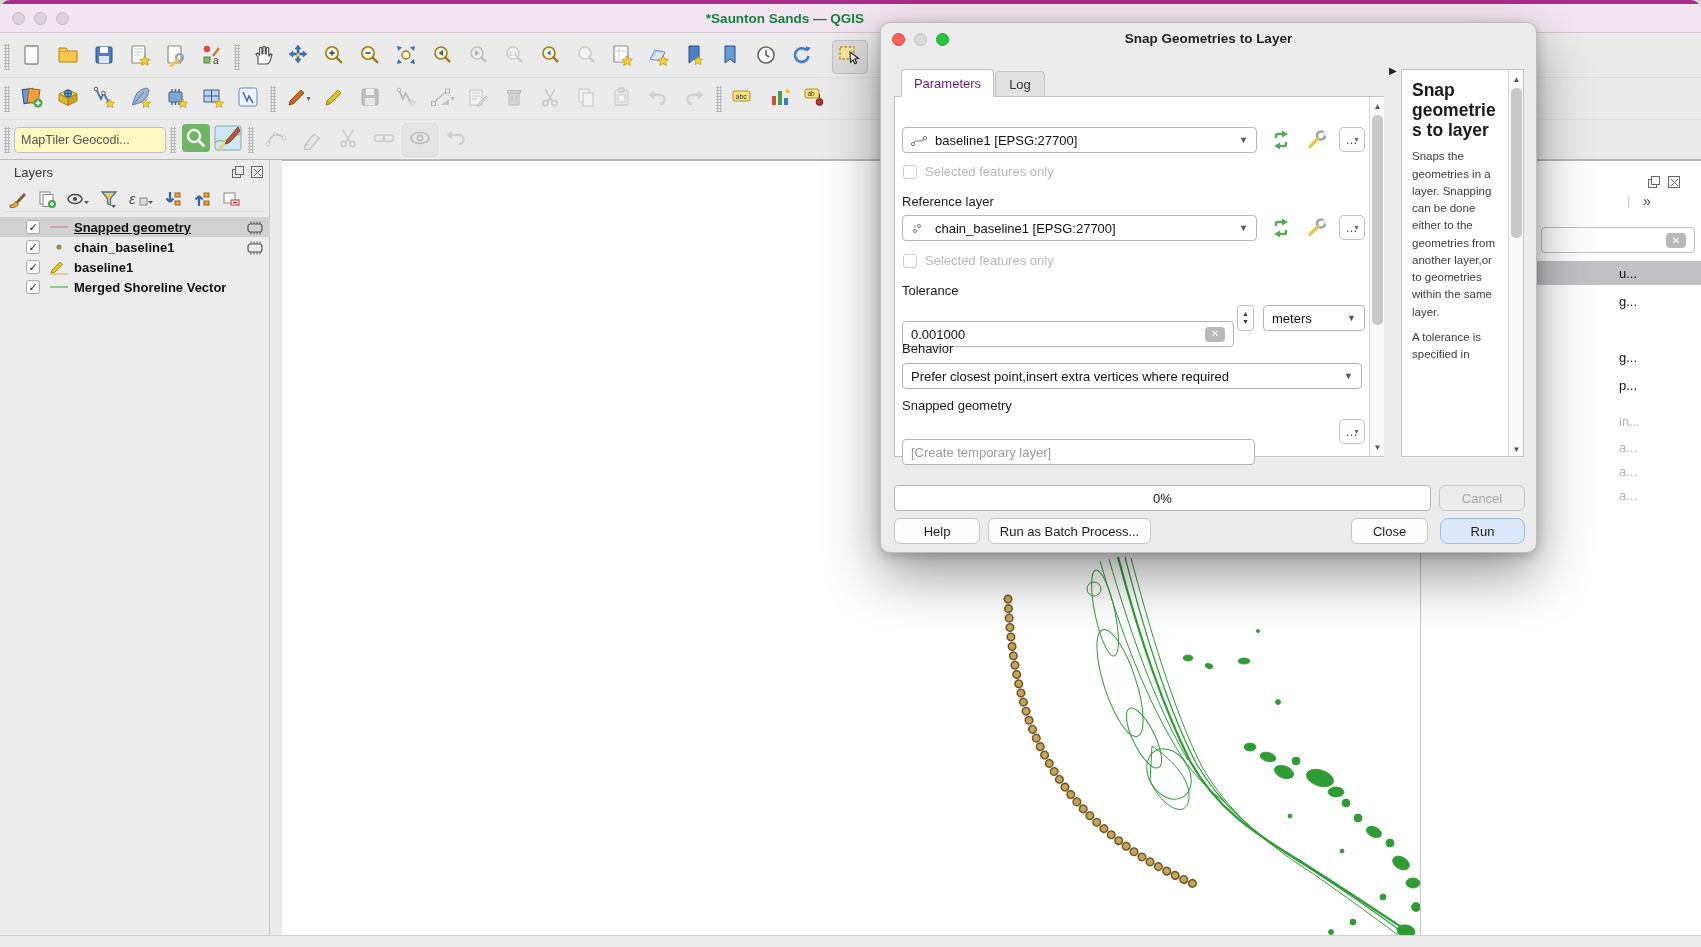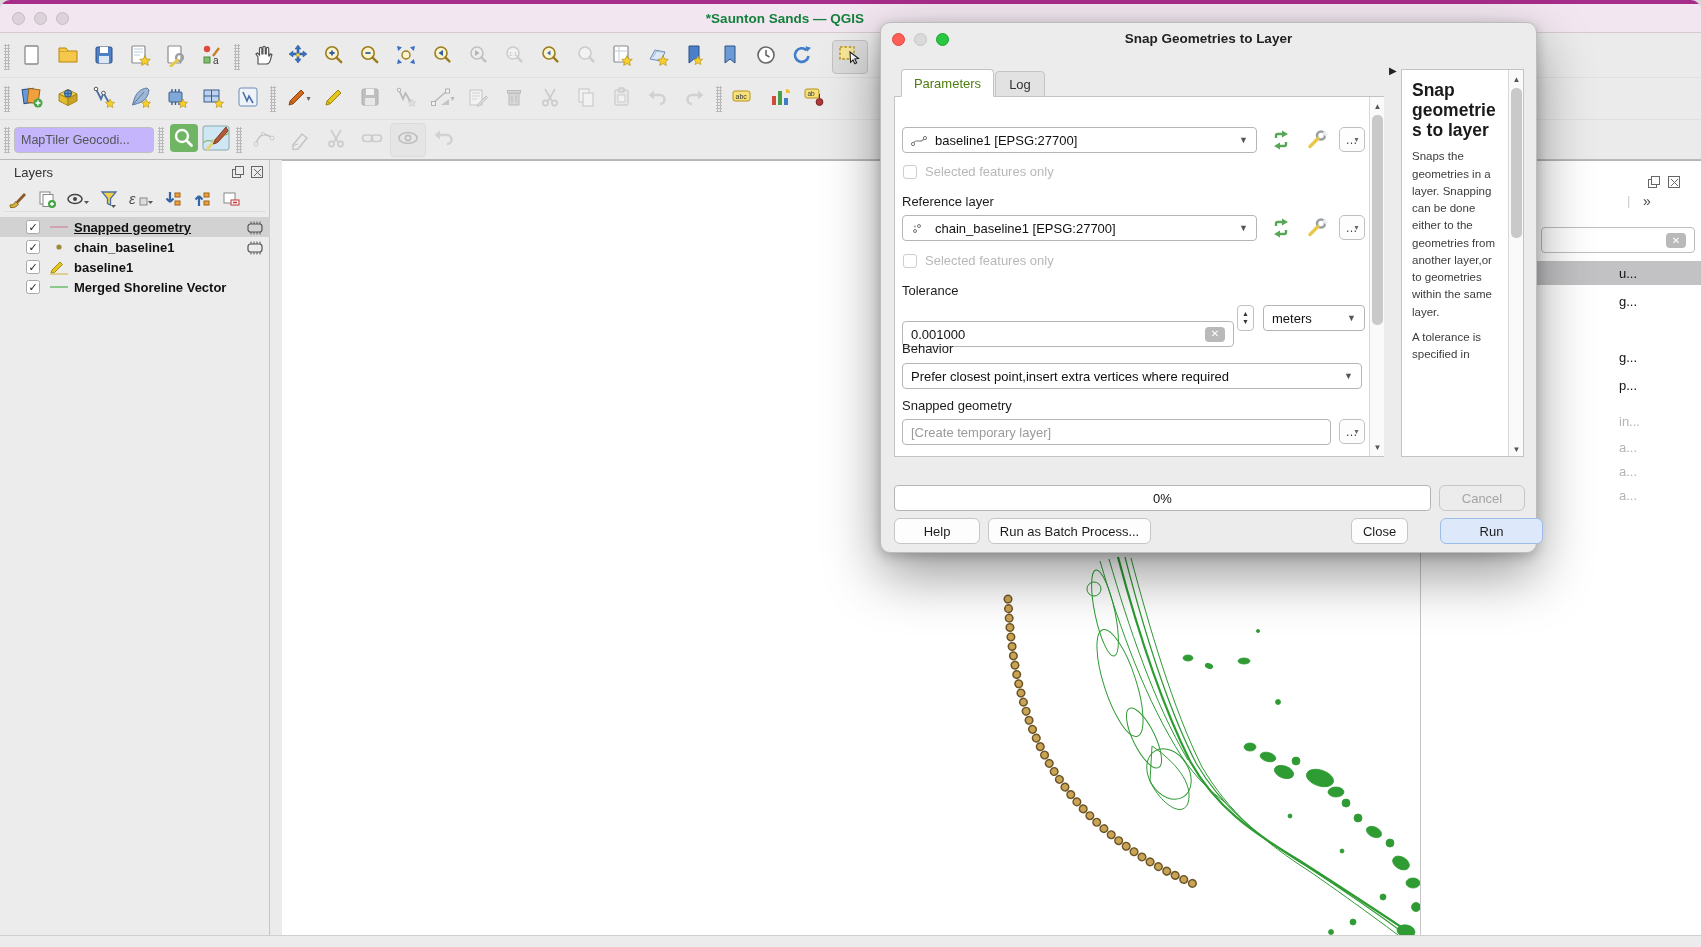--- a/index.html
+++ b/index.html
@@ -16,21 +16,21 @@
   #tb1{top:37px;height:40px;}
   #tb2{top:77px;height:42px;border-top:1px solid #e0e0e0;}
   #tb3{top:119px;height:41px;border-top:1px solid #e0e0e0;border-bottom:1px solid #b9b9b9;}
   .grip{width:6px;height:26px;background-image:radial-gradient(#b9b9b9 1px,transparent 1.2px);background-size:3px 3px;margin:0 4px;}
   .ti{width:36px;height:34px;display:flex;align-items:center;justify-content:center;flex:0 0 auto;}
   .ti.sm{width:32px;}
   .dis{opacity:.38;filter:grayscale(1);}
   .row-flex{display:flex;align-items:center;height:100%;}
   .pressed{background:#dcdcdc;border:1px solid #c2c2c2;border-radius:4px;}
   .ddv{font-size:8px;color:#666;margin-left:-3px;}
-  #geocode-input{width:140px;height:26px;border:1px solid #c0c0c0;border-radius:4px;background:#c4b5fd;font-size:12.5px;color:#555;padding:0 6px;}
+  #geocode-input{width:152px;height:26px;border:1px solid #c0c0c0;border-radius:4px;background:#fef9c3;font-size:12.5px;color:#555;padding:0 6px;}
   
   #layers-panel{left:0;top:160px;width:270px;height:775px;background:#ececec;border-right:1px solid #c6c6c6;}
   #layers-header{position:absolute;left:2px;top:2px;width:100%;height:22px;}
   #layers-title{position:absolute;left:12px;top:3px;font-size:13px;color:#333;}
   .panel-ctl{position:absolute;top:3px;width:14px;height:14px;}
   #layers-toolbar{position:absolute;left:4px;top:26px;width:262px;height:26px;display:flex;align-items:center;gap:9px;padding-left:4px;border-bottom:1px solid #ddd;}
   .lt-icon{display:flex;align-items:center;}
   .layer-row{position:absolute;left:0;width:270px;height:20px;display:flex;align-items:center;}
   .layer-row.sel{background:#d2d2d2;}
   .cb{width:14px;height:14px;background:#fff;border:1px solid #a8a8a8;border-radius:2.5px;margin-left:26px;display:flex;align-items:center;justify-content:center;font-size:11px;color:#222;font-weight:bold;line-height:1;}
@@ -53,21 +53,21 @@
   
   #statusbar{left:0;top:935px;width:1701px;height:12px;background:#ececec;border-top:1px solid #cfcfcf;}
   
   #dialog{left:880px;top:22px;width:657px;height:531px;background:#ececec;border-radius:10px;box-shadow:0 22px 55px rgba(0,0,0,.40),0 3px 12px rgba(0,0,0,.22);border:1px solid #bdbdbd;}
   #dlg-titlebar{position:absolute;left:0;top:0;width:100%;height:33px;}
   .tl.red{background:#ff5f57;border:1px solid #e0443e;}
   .tl.mid{background:#dadada;border:1px solid #c4c4c4;}
   .tl.green{background:#29c73f;border:1px solid #17a52c;}
   #dlg-title{position:absolute;left:0;top:8px;width:100%;text-align:center;font-size:13.5px;font-weight:bold;color:#222;}
   .tab{position:absolute;height:28px;font-size:13px;display:flex;align-items:center;justify-content:center;border:1px solid #c3c3c3;}
-  #tab-parameters{left:20px;top:46px;width:93px;background:#fff;border-bottom:1px solid #fff;border-radius:4px 4px 0 0;z-index:3;color:#4d7c0f;}
+  #tab-parameters{left:20px;top:46px;width:93px;background:#fff;border-bottom:1px solid #fff;border-radius:4px 4px 0 0;z-index:3;color:#701a75;}
   #tab-log{left:114px;top:48px;width:50px;height:26px;background:#e2e2e2;border-radius:4px 4px 0 0;color:#333;}
   #params-area{position:absolute;left:13px;top:73px;width:490px;height:361px;background:#fff;border:1px solid #c3c3c3;z-index:2;}
   #help-area{position:absolute;left:520px;top:46px;width:123px;height:388px;background:#fff;border:1px solid #c3c3c3;overflow:hidden;}
   #help-collapse{position:absolute;left:508px;top:42px;font-size:10px;color:#222;}
   .flabel{position:absolute;font-size:13px;color:#1c1c1c;}
   .combo{position:absolute;height:26px;background:#fff;border:1px solid #b5b5b5;border-radius:4px;display:flex;align-items:center;padding:0 8px;font-size:13px;color:#111;}
   .combo .arrow{position:absolute;right:8px;font-size:9px;color:#555;}
   .combo .licon{margin-right:6px;display:flex;align-items:center;}
   .mini-btn{position:absolute;width:26px;height:25px;background:#fdfdfd;border:1px solid #c0c0c0;border-radius:5px;display:flex;align-items:center;justify-content:center;font-size:12px;color:#444;}
   .chk-row{position:absolute;display:flex;align-items:center;gap:8px;}
@@ -75,26 +75,26 @@
   .chk-label{font-size:13px;color:#b8b8b8;}
   .spin{position:absolute;width:17px;height:26px;background:#fdfdfd;border:1px solid #c0c0c0;border-radius:4px;display:flex;flex-direction:column;align-items:center;justify-content:center;font-size:7px;color:#333;line-height:1.2;}
   .vscroll{position:absolute;width:15px;background:#fafafa;border-left:1px solid #d8d8d8;}
   .varrow{position:absolute;left:0;width:15px;height:14px;display:flex;align-items:center;justify-content:center;font-size:8px;color:#555;}
   .vthumb{position:absolute;left:2px;width:11px;border-radius:5px;background:#c9c9c9;}
   #progress-bar{position:absolute;left:13px;top:462px;width:537px;height:26px;background:#fff;border:1px solid #b5b5b5;border-radius:4px;display:flex;align-items:center;justify-content:center;font-size:13px;color:#111;}
   .btn{position:absolute;height:26px;background:#fdfdfd;border:1px solid #c6c6c6;border-radius:6px;display:flex;align-items:center;justify-content:center;font-size:13px;color:#1c1c1c;}
   #btn-cancel{left:558px;top:462px;width:86px;color:#a5a5a5;background:#ececec;}
   #btn-help{left:13px;top:495px;width:86px;}
   #btn-batch{left:107px;top:495px;width:163px;}
-  #btn-close{left:470px;top:495px;width:57px;}
-  #btn-run{left:559px;top:495px;width:103px;background:#dde9fb;border-color:#9dbde8;}
+  #btn-close{left:470px;top:495px;width:77px;}
+  #btn-run{left:559px;top:495px;width:85px;background:#dde9fb;border-color:#9dbde8;border-radius:8px;}
   #help-heading{margin:10px 10px 6px 10px;font-size:17.5px;font-weight:bold;color:#1a1a1a;line-height:1.15;word-break:break-word;width:92px;}
   .help-p{margin:8px 10px;font-size:11.5px;color:#3c3c3c;line-height:1.5;width:88px;}
   input{font-family:inherit;}
-  #snapped-field{position:absolute;left:21px;top:396px;width:429px;height:26px;background:#fff;border:1px solid #b5b5b5;border-radius:4px;display:flex;align-items:center;padding:0 8px;font-size:13px;color:#9b9b9b;}
+  #snapped-field{position:absolute;left:21px;top:416px;width:353px;height:26px;background:#fff;border:1px solid #b5b5b5;border-radius:4px;display:flex;align-items:center;padding:0 8px;font-size:13px;color:#9b9b9b;}
   #tol-field{position:absolute;left:21px;top:298px;width:332px;height:26px;background:#fff;border:1px solid #b5b5b5;border-radius:4px;display:flex;align-items:center;padding:0 8px;font-size:13px;color:#111;}
 </style>
 </head>
 <body>
 
 <div id="app">
 
   <div id="titlebar" class="abs">
     <div class="abs tl gray" style="left:12px;"></div>
     <div class="abs tl gray" style="left:34px;"></div>

